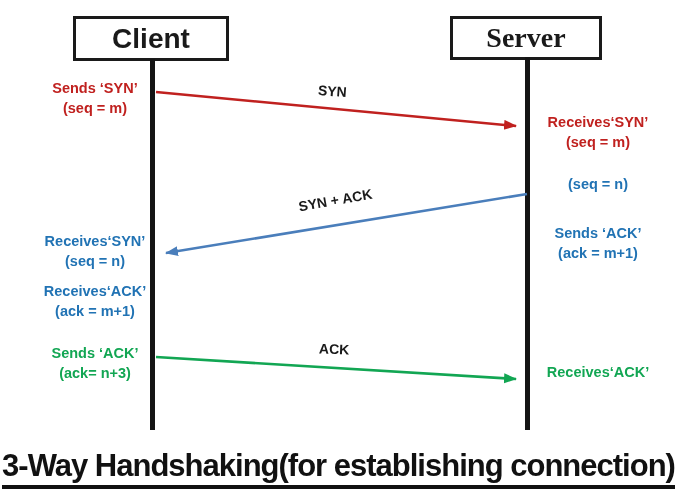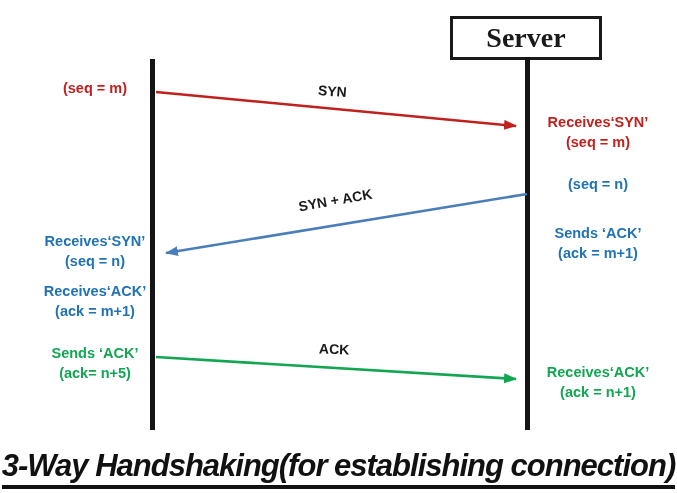--- a/index.html
+++ b/index.html
@@ -34,33 +34,36 @@
   .note-right{left:533px;width:130px;}
   .note-l0{top:78px;}
   .note-l1{top:231px;}
   .note-l2{top:281px;}
   .note-l3{top:343px;}
   .note-r0{top:112px;}
   .note-r1{top:174px;}
   .note-r2{top:223px;}
   .note-r3{top:362px;}
   .title-wrap{
-    position:absolute;left:0;right:0;top:448px;text-align:center;font-style:italic;
+    position:absolute;left:0;right:0;top:448px;text-align:center;
   }
   .title-text{
     display:inline-block;font-weight:bold;font-size:31px;color:#111111;
     letter-spacing:-1px;border-bottom:4px solid #111111;padding-bottom:1px;
     white-space:nowrap;
   }
 </style>
 </head>
 <body>
 
 <div class="stage">
 
+  <div class="node node-client">
+    <span>Client</span>
+  </div>
   <div class="node node-server">
     <span>Server</span>
   </div>
 
   <div class="lifeline lifeline-client"></div>
   <div class="lifeline lifeline-server"></div>
 
   <svg class="arrows" width="677" height="493">
     <defs>
       <marker id="head-red" orient="auto" markerUnits="userSpaceOnUse" markerWidth="15" markerHeight="12" refX="12" refY="5">
@@ -76,48 +79,48 @@
     <line x1="156" y1="92" x2="516" y2="126" stroke-width="2.6" marker-end="url(#head-red)" stroke="#C0211F"></line>
     <line x1="527" y1="194" x2="166" y2="253" stroke-width="2.6" marker-end="url(#head-blue)" stroke="#4A7EBB"></line>
     <line x1="156" y1="357" x2="516" y2="379" stroke-width="2.6" marker-end="url(#head-green)" stroke="#12A653"></line>
   </svg>
 
   <span class="msg-label msg-label-syn">SYN</span>
   <span class="msg-label msg-label-synack">SYN + ACK</span>
   <span class="msg-label msg-label-ack">ACK</span>
 
   <div class="note note-left note-l0" style="color: rgb(192, 33, 31);">
+    <span>Sends ‘SYN’</span>
     <span>(seq = m)</span>
   </div>
   <div class="note note-left note-l1" style="color: rgb(33, 115, 180);">
     <span>Receives‘SYN’</span>
     <span>(seq = n)</span>
   </div>
   <div class="note note-left note-l2" style="color: rgb(33, 115, 180);">
     <span>Receives‘ACK’</span>
     <span>(ack = m+1)</span>
   </div>
   <div class="note note-left note-l3" style="color: rgb(18, 166, 83);">
     <span>Sends ‘ACK’</span>
-    <span>(ack= n+5)</span>
+    <span>(ack= n+3)</span>
   </div>
 
   <div class="note note-right note-r0" style="color: rgb(192, 33, 31);">
     <span>Receives‘SYN’</span>
     <span>(seq = m)</span>
   </div>
   <div class="note note-right note-r1" style="color: rgb(33, 115, 180);">
     <span>(seq = n)</span>
   </div>
   <div class="note note-right note-r2" style="color: rgb(33, 115, 180);">
     <span>Sends ‘ACK’</span>
     <span>(ack = m+1)</span>
   </div>
   <div class="note note-right note-r3" style="color: rgb(18, 166, 83);">
     <span>Receives‘ACK’</span>
-    <span>(ack = n+1)</span>
   </div>
 
   <div class="title-wrap">
     <span class="title-text">3-Way Handshaking(for establishing connection)</span>
   </div>
 
 </div>
 
 </body></html>

